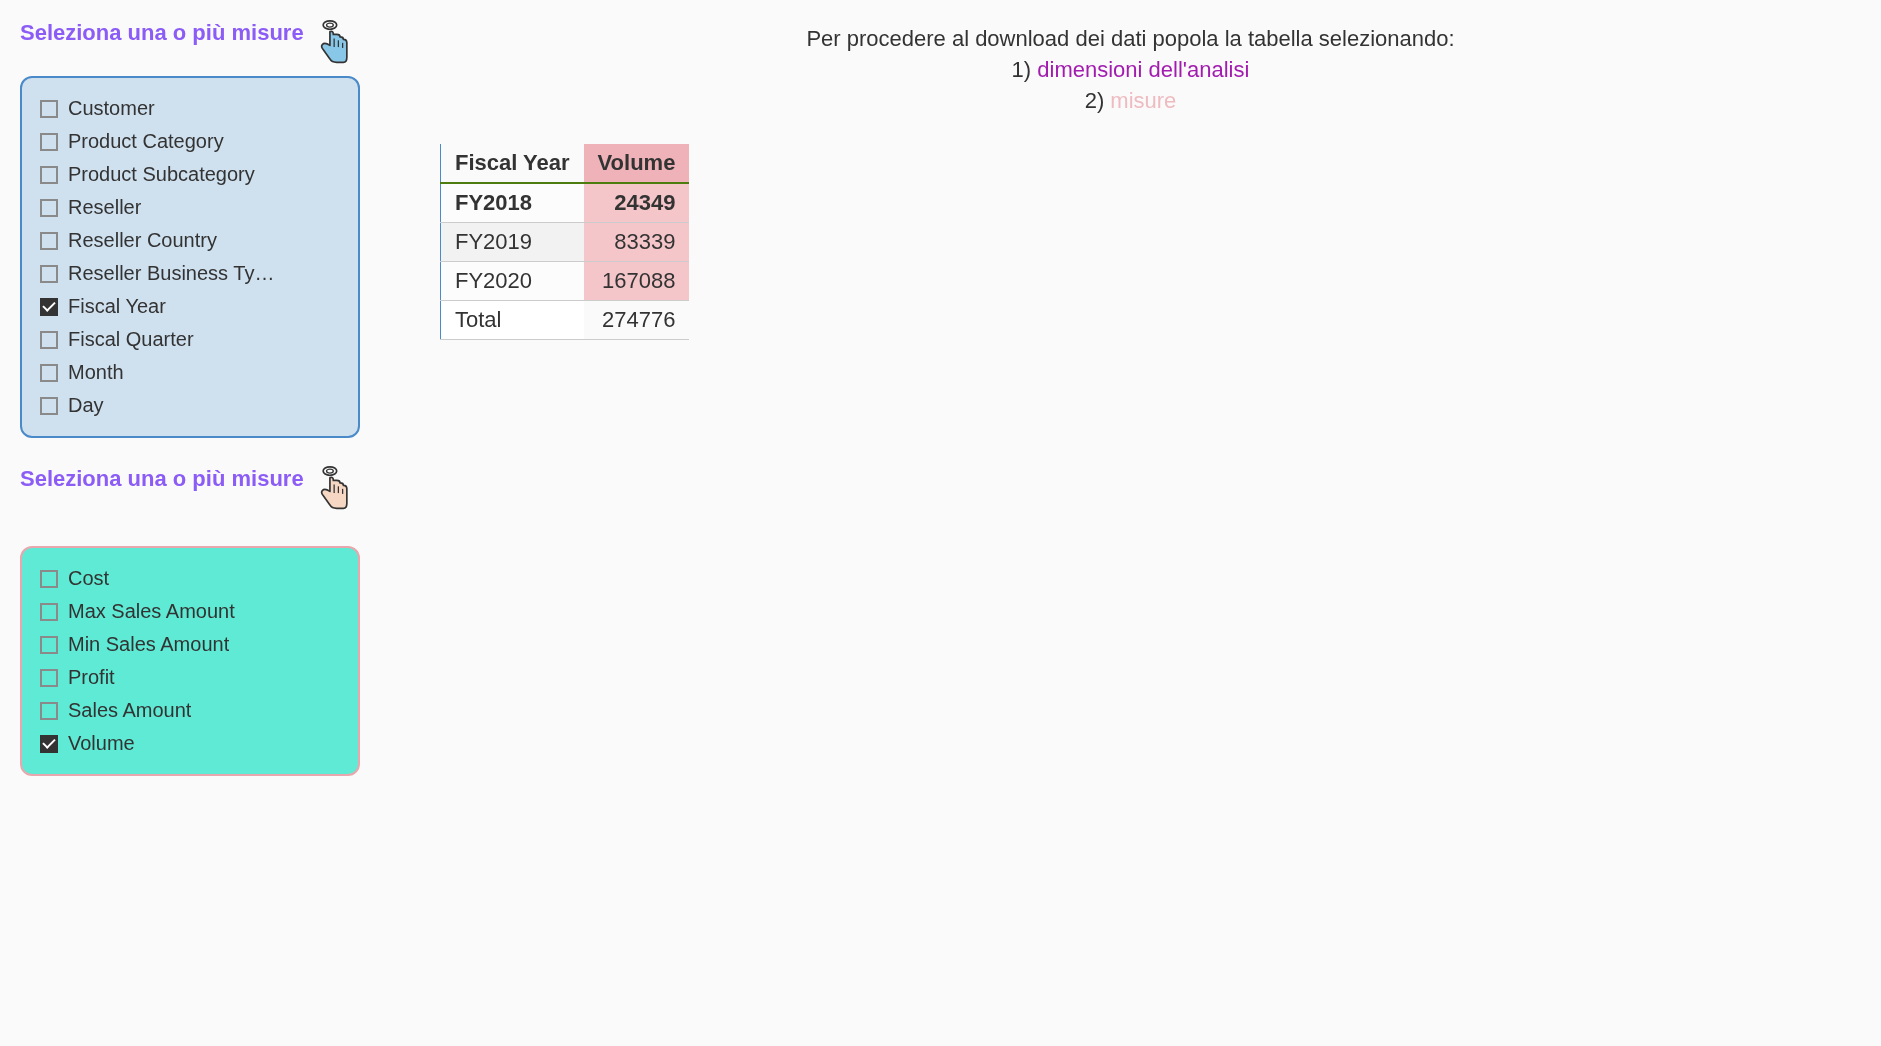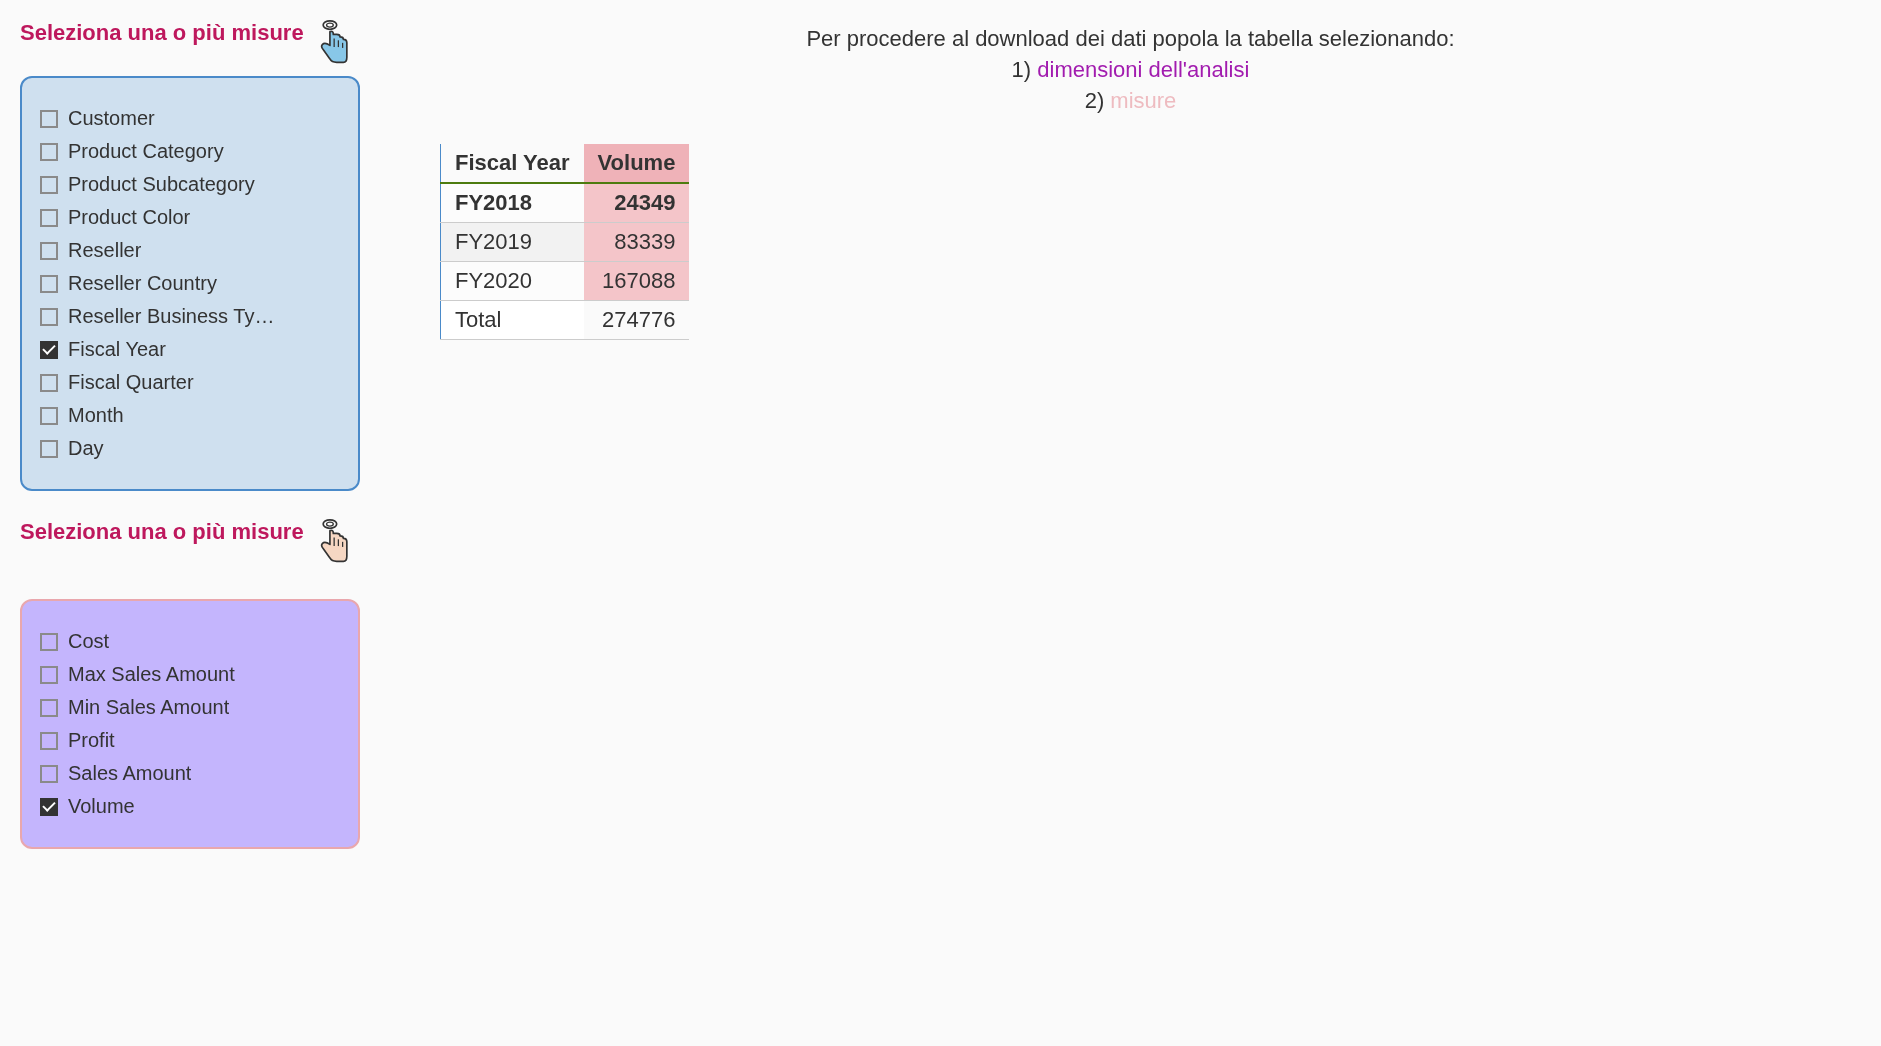--- a/index.html
+++ b/index.html
@@ -14,34 +14,34 @@
   .left-panel { width: 340px; flex-shrink: 0; }
   .right-panel { flex: 1; padding-top: 4px; }
   .panel-header {
     display: flex;
     align-items: flex-start;
     margin-bottom: 12px;
   }
   .panel-title {
     font-size: 22px;
     font-weight: 600;
-    color: #be185d;
+    color: #8b5cf6;
     margin-right: 14px;
   }
   .pointer-icon { width: 34px; height: 44px; flex-shrink: 0; }
   .checkbox-card {
     border-radius: 12px;
-    padding: 24px 12px;
+    padding: 14px 12px;
   }
   .card-blue {
     background: #cfe0ef;
     border: 2px solid #4a8ac9;
   }
   .card-pink {
-    background: #c4b5fd;
+    background: #5eead4;
     border: 2px solid #e9a7ad;
     margin-top: 36px;
   }
   .checkbox-row {
     display: flex;
     align-items: center;
     gap: 10px;
     padding: 5px 6px;
     cursor: pointer;
     font-size: 20px;
@@ -139,24 +139,20 @@
         <div class="checkbox-row">
           <span class="cb"></span>
           <span class="label">Product Category</span>
         </div>
         <div class="checkbox-row">
           <span class="cb"></span>
           <span class="label">Product Subcategory</span>
         </div>
         <div class="checkbox-row">
           <span class="cb"></span>
-          <span class="label">Product Color</span>
-        </div>
-        <div class="checkbox-row">
-          <span class="cb"></span>
           <span class="label">Reseller</span>
         </div>
         <div class="checkbox-row">
           <span class="cb"></span>
           <span class="label">Reseller Country</span>
         </div>
         <div class="checkbox-row">
           <span class="cb"></span>
           <span class="label">Reseller Business Ty…</span>
         </div>

